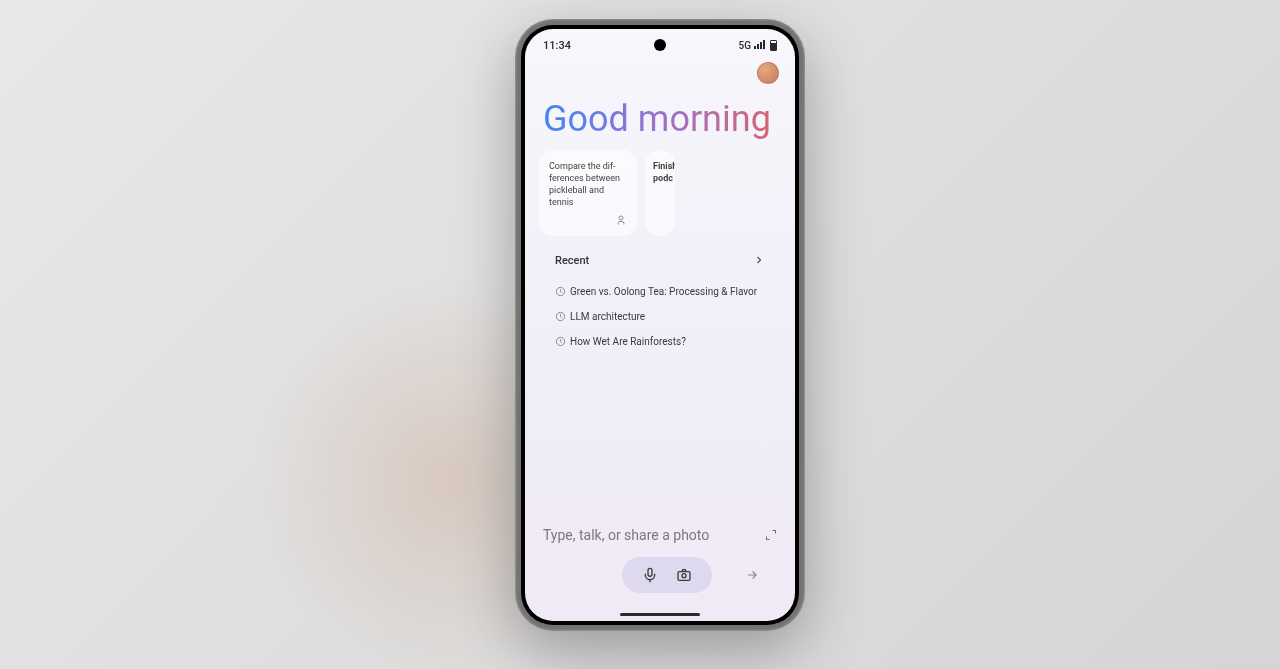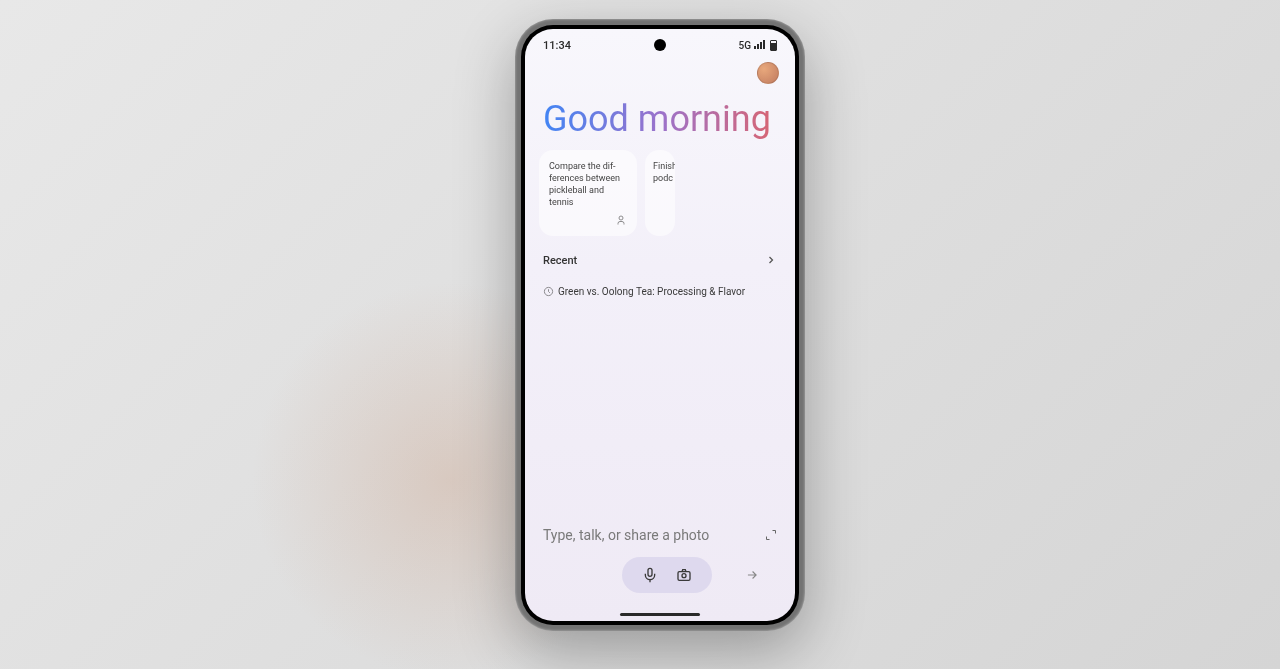--- a/index.html
+++ b/index.html
@@ -116,29 +116,30 @@
       flex-direction: column;
       justify-content: space-between;
       font-size: 9px;
       line-height: 1.35;
       color: #444;
     }
     .suggestion-card.peek {
       flex: 0 0 30px;
       padding: 10px 0 10px 8px;
       overflow: hidden;
+      font-weight: bold;
     }
     .card-icon {
       align-self: flex-end;
       width: 12px;
       height: 12px;
       opacity: 0.6;
     }
     .recent-section {
-      padding: 18px 18px 0;
+      padding: 18px 30px 0;
       text-align: right;
     }
     .recent-header {
       display: flex;
       justify-content: space-between;
       align-items: center;
       margin-bottom: 12px;
     }
     .recent-title {
       font-size: 11px;
@@ -270,20 +271,34 @@
           <svg class="recent-arrow" width="12" height="12" viewBox="0 0 24 24" fill="none" stroke="currentColor" stroke-width="2.5">
             <polyline points="9 18 15 12 9 6"></polyline>
           </svg>
         </div>
         <div class="recent-item">
           <svg class="history-icon" viewBox="0 0 24 24" fill="none" stroke="currentColor" stroke-width="2">
             <path d="M3 12a9 9 0 109-9 9 9 0 00-9 9z"></path>
               <path d="M12 7v5l3 3"></path>
           </svg>
           <span>Green vs. Oolong Tea: Processing &amp; Flavor</span>
+        </div>
+        <div class="recent-item">
+          <svg class="history-icon" viewBox="0 0 24 24" fill="none" stroke="currentColor" stroke-width="2">
+            <path d="M3 12a9 9 0 109-9 9 9 0 00-9 9z"></path>
+              <path d="M12 7v5l3 3"></path>
+          </svg>
+          <span>LLM architecture</span>
+        </div>
+        <div class="recent-item">
+          <svg class="history-icon" viewBox="0 0 24 24" fill="none" stroke="currentColor" stroke-width="2">
+            <path d="M3 12a9 9 0 109-9 9 9 0 00-9 9z"></path>
+              <path d="M12 7v5l3 3"></path>
+          </svg>
+          <span>How Wet Are Rainforests?</span>
         </div>
       </div>
 
       <div class="flex-spacer"></div>
 
       <div class="input-area">
         <div class="input-row">
           <span class="input-placeholder">Type, talk, or share a photo</span>
           <svg width="12" height="12" viewBox="0 0 24 24" fill="none" stroke="#666" stroke-width="2">
             <polyline points="15 3 21 3 21 9"></polyline>

